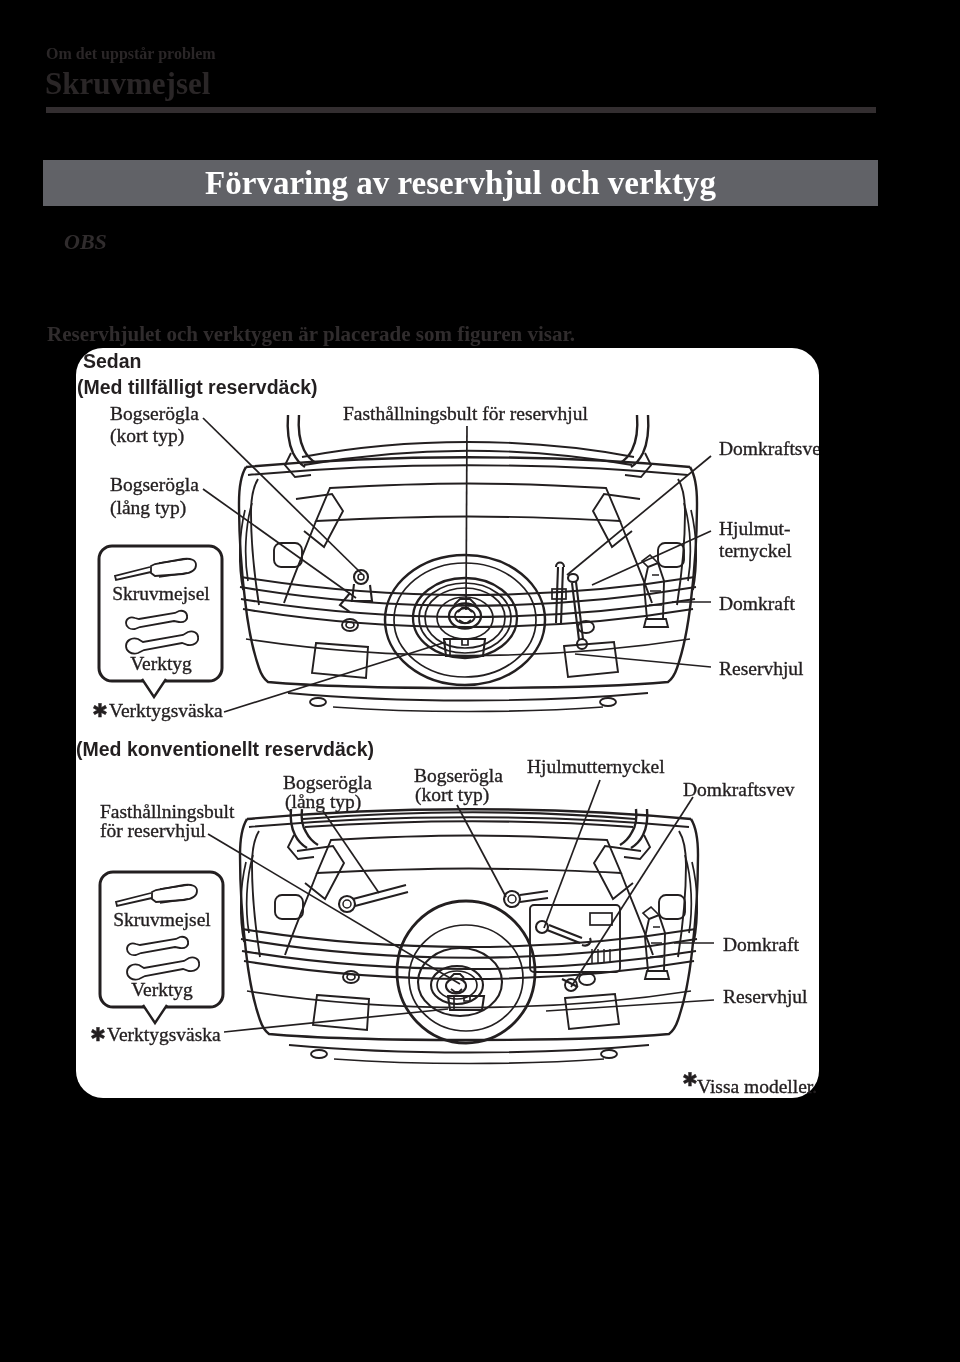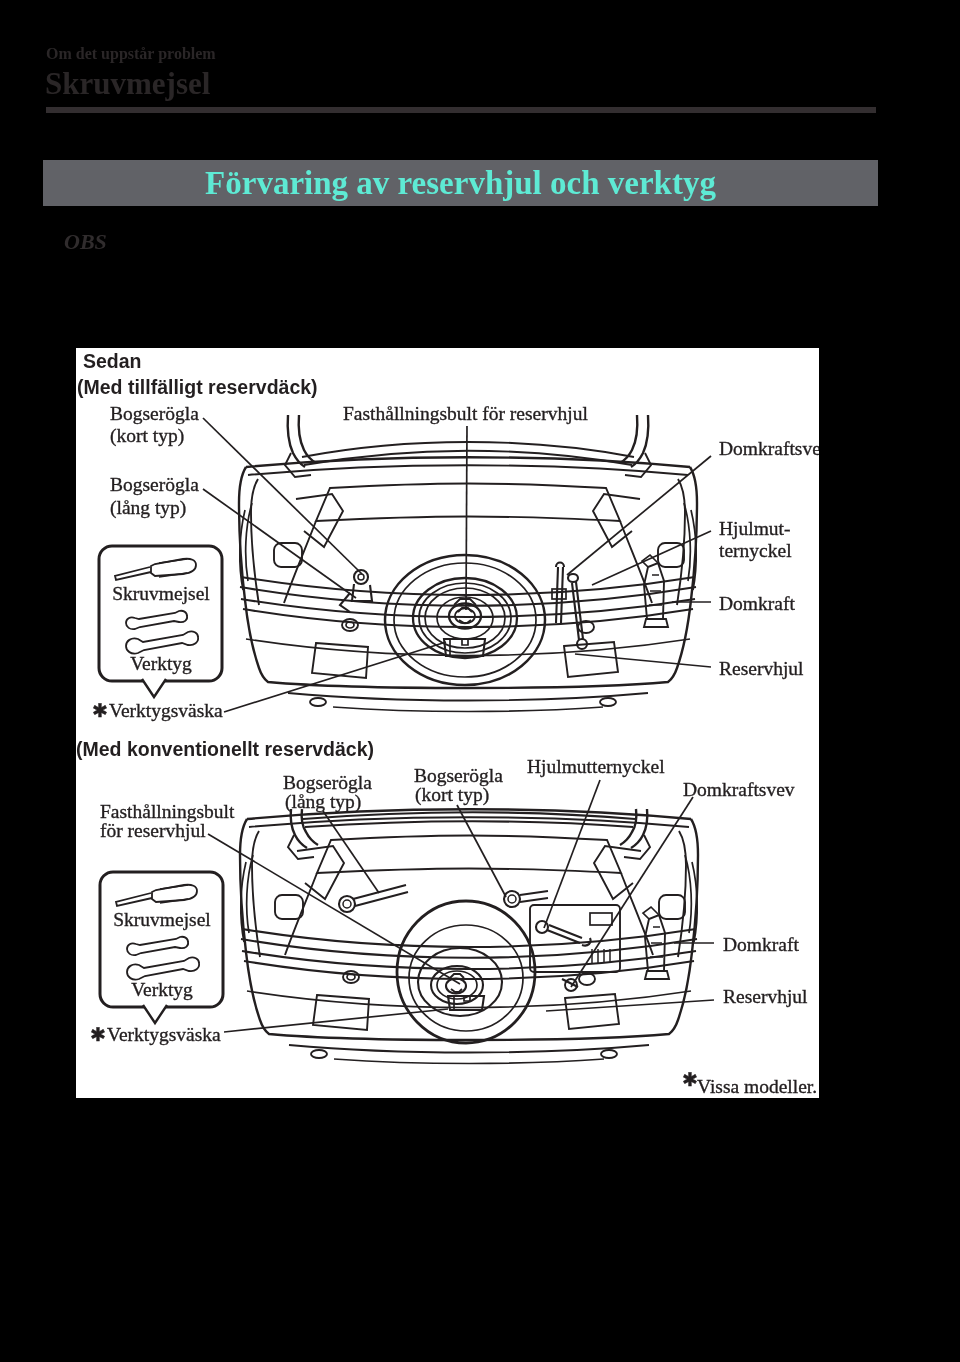--- a/index.html
+++ b/index.html
@@ -9,25 +9,26 @@
 </style>
 </head>
 <body>
 <div id="page">
 
   <div class="abs" style="left:46px;top:45px;font-size:16px;font-weight:bold;color:#2a2627;">Om det uppstår problem</div>
   <div class="abs" style="left:45px;top:66px;font-size:31px;font-weight:bold;color:#2a2627;">Skruvmejsel</div>
   <div class="abs" style="left:46px;top:107px;width:830px;height:6px;background:#332e30;"></div>
 
   <div class="abs" style="left:43px;top:160px;width:835px;height:46px;background:#616267;
-       color:#5eead4;font-size:33px;font-weight:bold;text-align:center;line-height:46px;">Förvaring av reservhjul och verktyg</div>
+       color:#ffffff;font-size:33px;font-weight:bold;text-align:center;line-height:46px;">Förvaring av reservhjul och verktyg</div>
 
   <div class="abs" style="left:64px;top:229px;font-size:22px;font-weight:bold;font-style:italic;color:#302c2d;">OBS</div>
-
-  <div class="abs" style="left:76px;top:348px;width:743px;height:750px;background:#ffffff;">
+  <div class="abs" style="left:47px;top:322px;font-size:21px;font-weight:bold;color:#302c2d;">Reservhjulet och verktygen är placerade som figuren visar.</div>
+
+  <div class="abs" style="left:76px;top:348px;width:743px;height:750px;background:#ffffff;border-radius:27px;">
     <svg width="743" height="750" viewBox="0 0 743 750" style="position:absolute;left:0;top:0;">
       <defs>
         <g id="cartop" fill="none" stroke="#231f20" stroke-width="2.4">
           <path d="M50,0 C49,14 50,27 55,38 C58,44 62,49 67,52"></path>
           <path d="M61,0 C60,13 61,25 66,35 C69,41 73,45 78,48"></path>
           <path d="M53,38 L47,50 L57,62 L73,60" stroke-width="1.9"></path>
           <path d="M410,0 C411,14 410,27 405,38 C402,44 398,49 393,52"></path>
           <path d="M399,0 C400,13 399,25 394,35 C391,41 387,45 382,48"></path>
           <path d="M407,38 L413,50 L403,62 L387,60" stroke-width="1.9"></path>
           <path d="M64,42 C170,22 290,22 396,42 M66,50 C175,31 285,31 394,50" stroke-width="1.9"></path>

